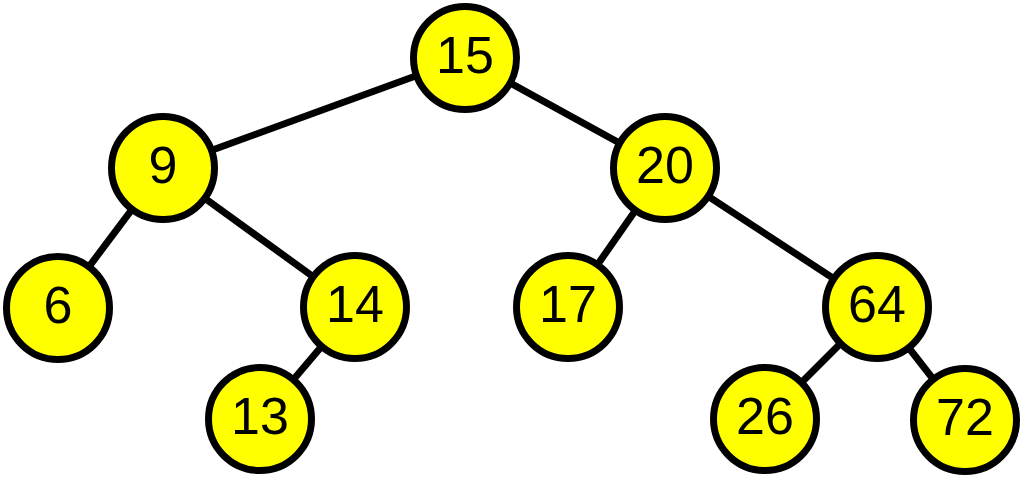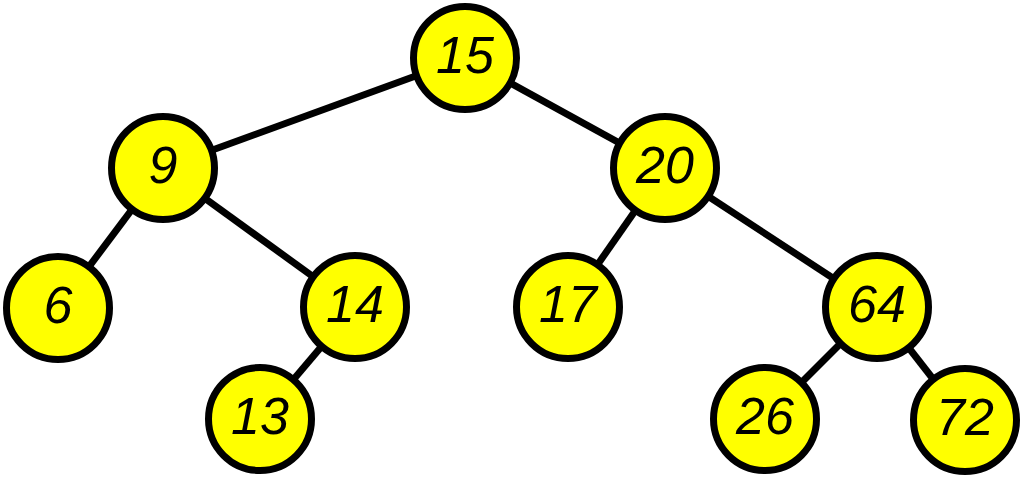--- a/index.html
+++ b/index.html
@@ -10,21 +10,20 @@
   }
   body {
     font-family: "Liberation Sans", sans-serif;
   }
   #tree-canvas-wrap {
     position: relative;
     width: 1024px;
     height: 477px;
     background: #ffffff;
     overflow: hidden;
-    font-style: italic;
   }
   #tree-svg {
     display: block;
     width: 1024px;
     height: 477px;
   }
   .tree-edge {
     stroke: #000000;
     stroke-width: 7;
     stroke-linecap: butt;

